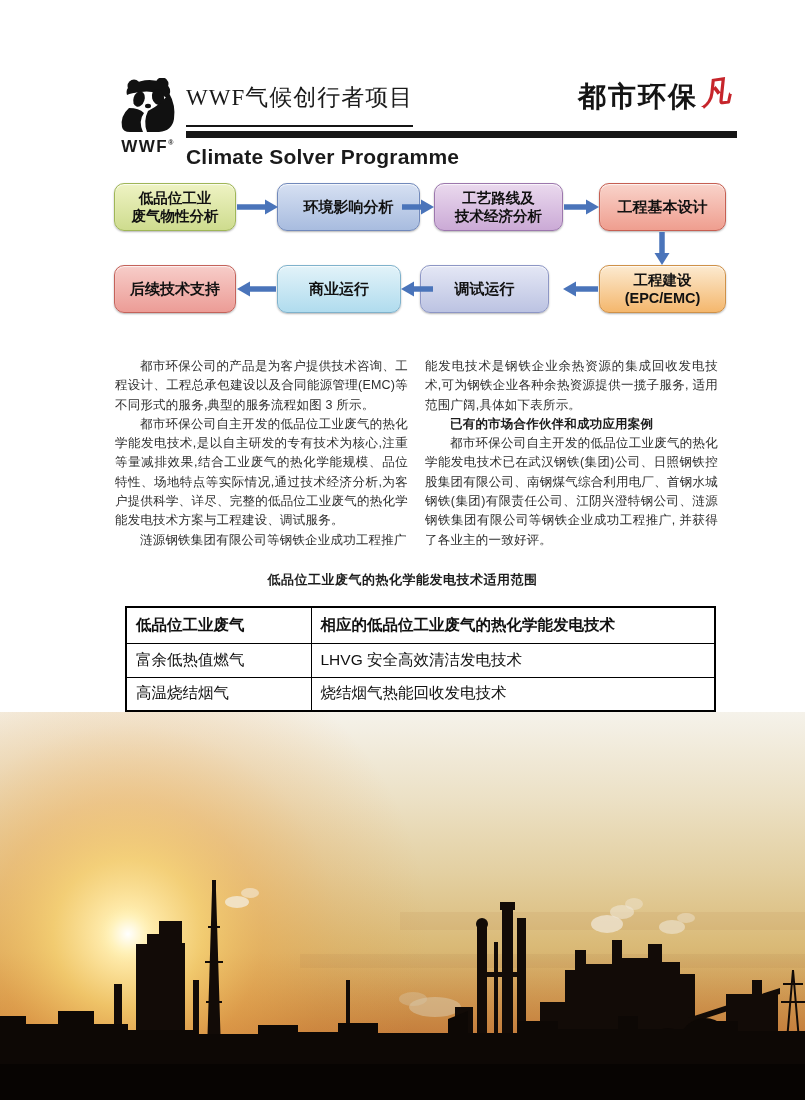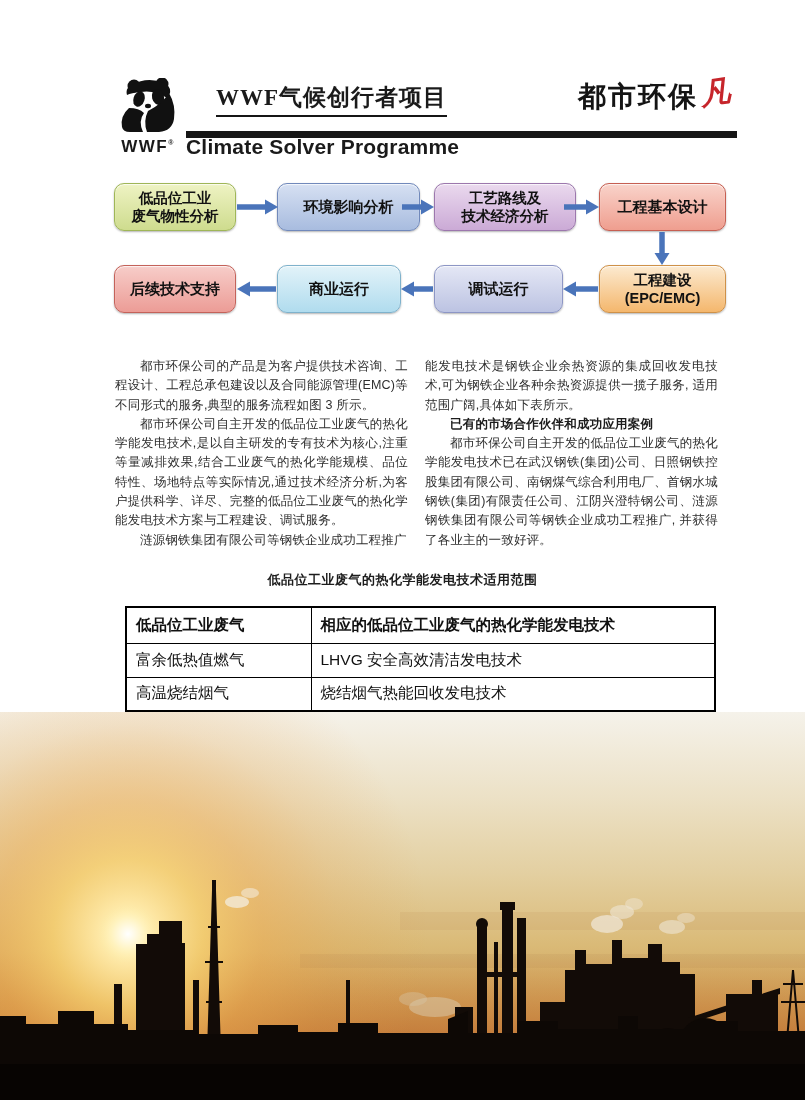--- a/index.html
+++ b/index.html
@@ -10,22 +10,22 @@
     font-family:"Liberation Sans", sans-serif; color:#1a1a1a;
   }
 
   
   .wwf-logo { position:absolute; left:115px; top:78px; width:66px; text-align:center; }
   .wwf-word { font-weight:bold; font-size:17px; letter-spacing:1.5px; margin-top:1px; font-family:"Liberation Sans",sans-serif; }
   .wwf-word sup { font-size:7px; }
   .title-block { position:absolute; left:186px; top:82px; }
   .title-zh {
     display:inline-block; font-family:"Liberation Serif", serif;
-    font-weight:bold; font-size:23px; letter-spacing:1px;
-    border-bottom:2.5px solid #151515; padding-bottom:2px;margin-left:30px;
+    font-weight:normal; font-size:23px; letter-spacing:1px;
+    border-bottom:2.5px solid #151515; padding-bottom:12px;
   }
   .title-en { font-weight:bold; font-size:21px; margin-top:18px; letter-spacing:.2px; }
   .black-bar { position:absolute; left:186px; top:131px; width:551px; height:7px; background:#161616; }
   .company-logo { position:absolute; left:578px; top:78px; display:flex; align-items:flex-start; }
   .company-name { font-weight:bold; font-size:28px; letter-spacing:2px; color:#141414; }
   .company-mark {
     font-family:"Liberation Serif", serif; font-style:italic; font-weight:bold;
     font-size:30px; color:#c6252b; transform:rotate(-8deg); margin-left:2px; line-height:1;
   }
 
@@ -115,34 +115,34 @@
   </div>
 
   <div class="fbox box-green two" style="left:114px; top:183px; width:122px;">
     <span class="fline">低品位工业</span>
     <span class="fline">废气物性分析</span>
   </div>
   <div class="fbox box-blue" style="left:277px; top:183px; width:143px;">
     <span class="fline">环境影响分析</span>
 
   </div>
-  <div class="fbox box-purple two" style="left:434px; top:183px; width:142px;">
+  <div class="fbox box-purple two" style="left:434px; top:183px; width:129px;">
     <span class="fline">工艺路线及</span>
     <span class="fline">技术经济分析</span>
   </div>
   <div class="fbox box-salmon" style="left:599px; top:183px; width:127px;">
     <span class="fline">工程基本设计</span>
 
   </div>
 
   <div class="fbox box-orange two" style="left:599px; top:265px; width:127px;">
     <span class="fline">工程建设</span>
     <span class="fline">(EPC/EMC)</span>
   </div>
-  <div class="fbox box-lav" style="left:434px; top:265px; width:129px;">
+  <div class="fbox box-lav" style="left:420px; top:265px; width:129px;">
     <span class="fline">调试运行</span>
 
   </div>
   <div class="fbox box-cyan" style="left:277px; top:265px; width:124px;">
     <span class="fline">商业运行</span>
 
   </div>
   <div class="fbox box-pink" style="left:114px; top:265px; width:122px;">
     <span class="fline">后续技术支持</span>
 

